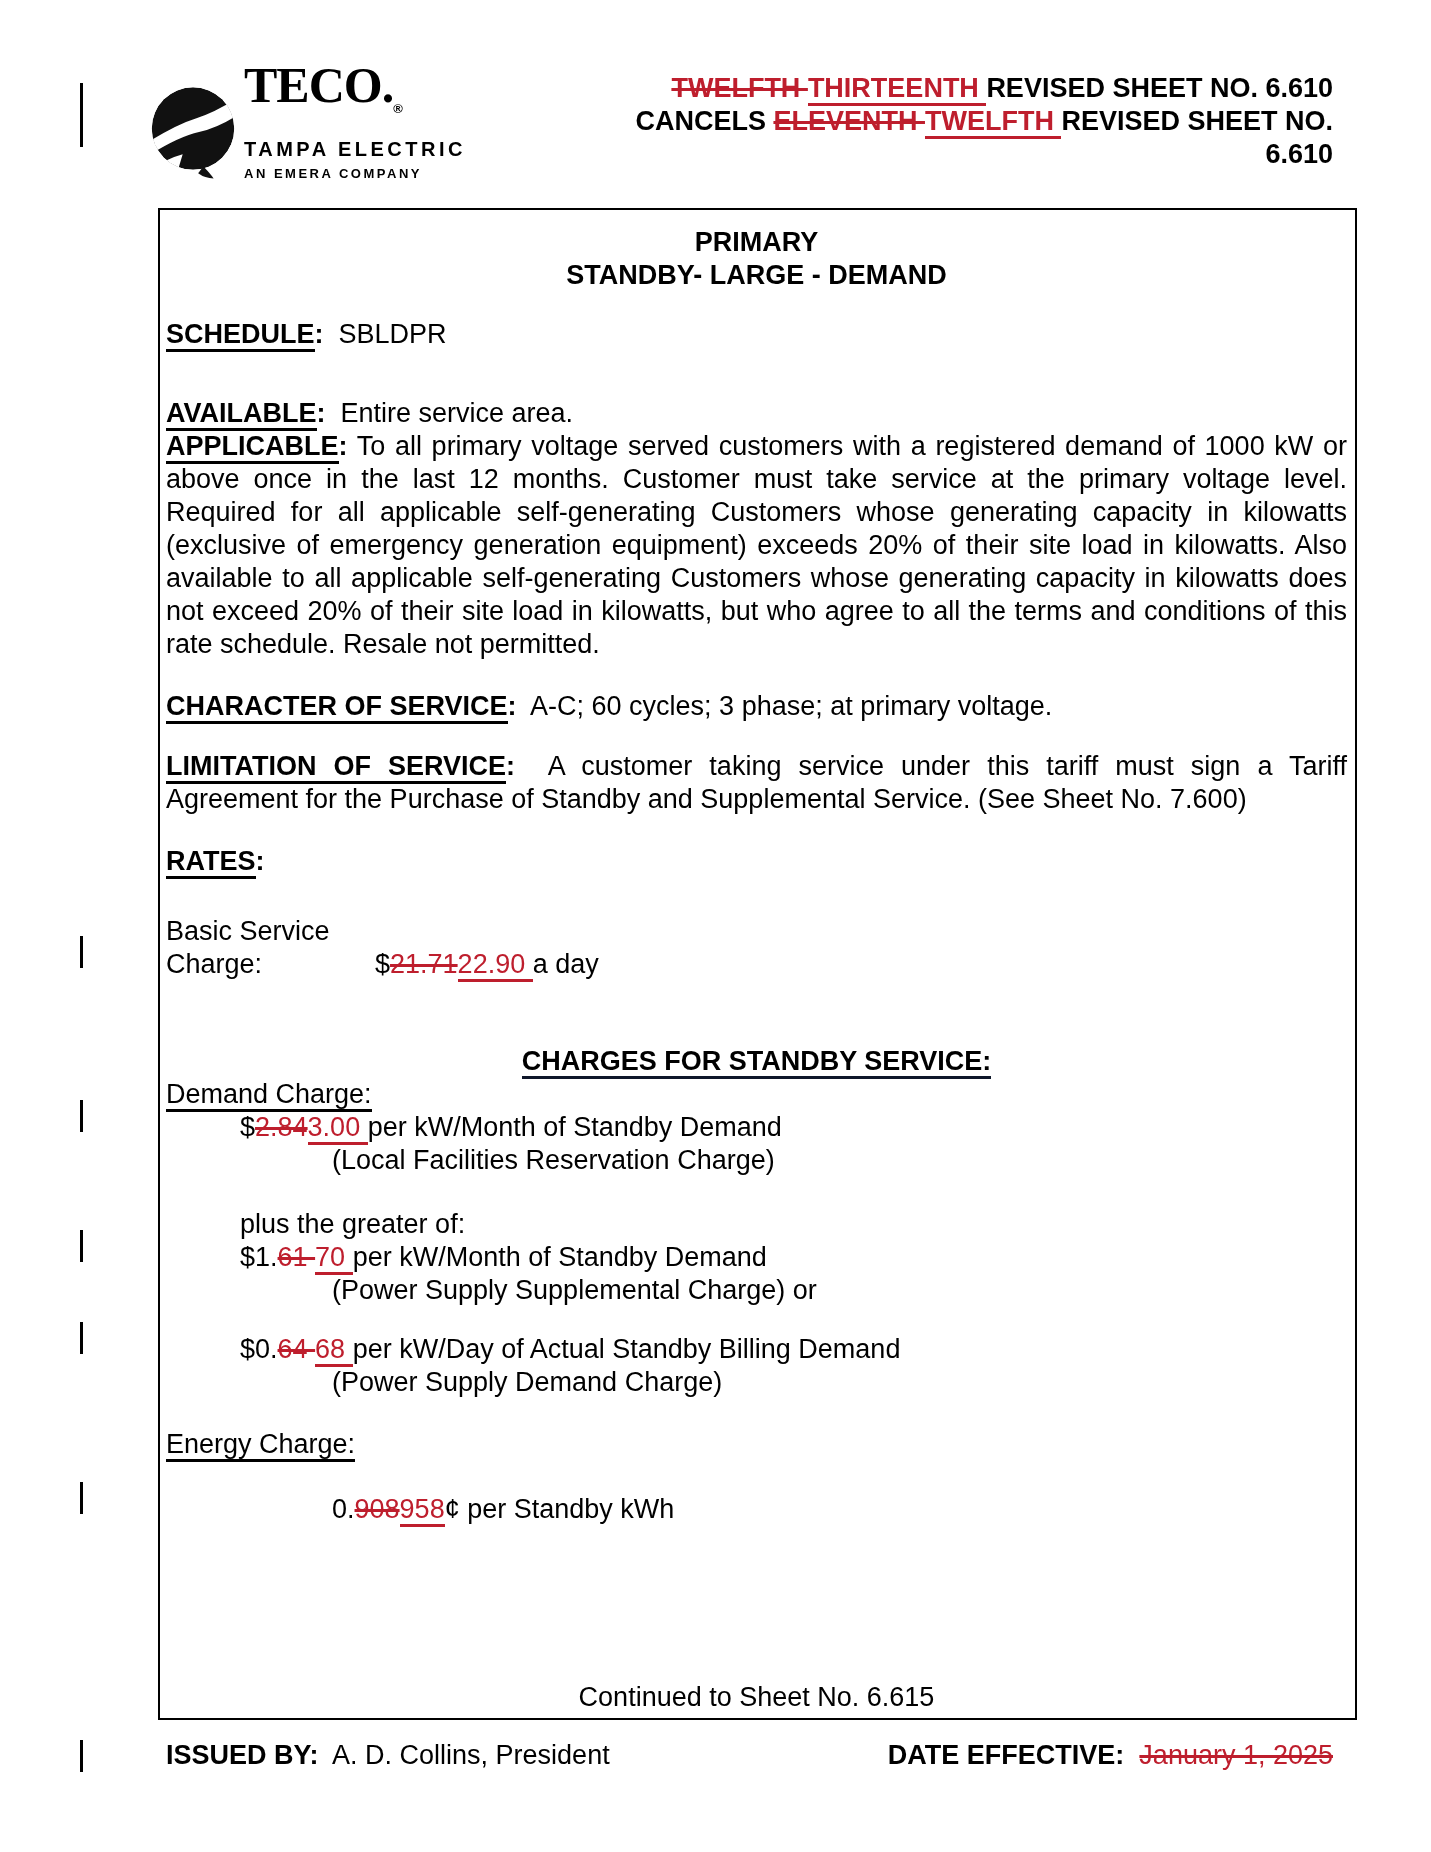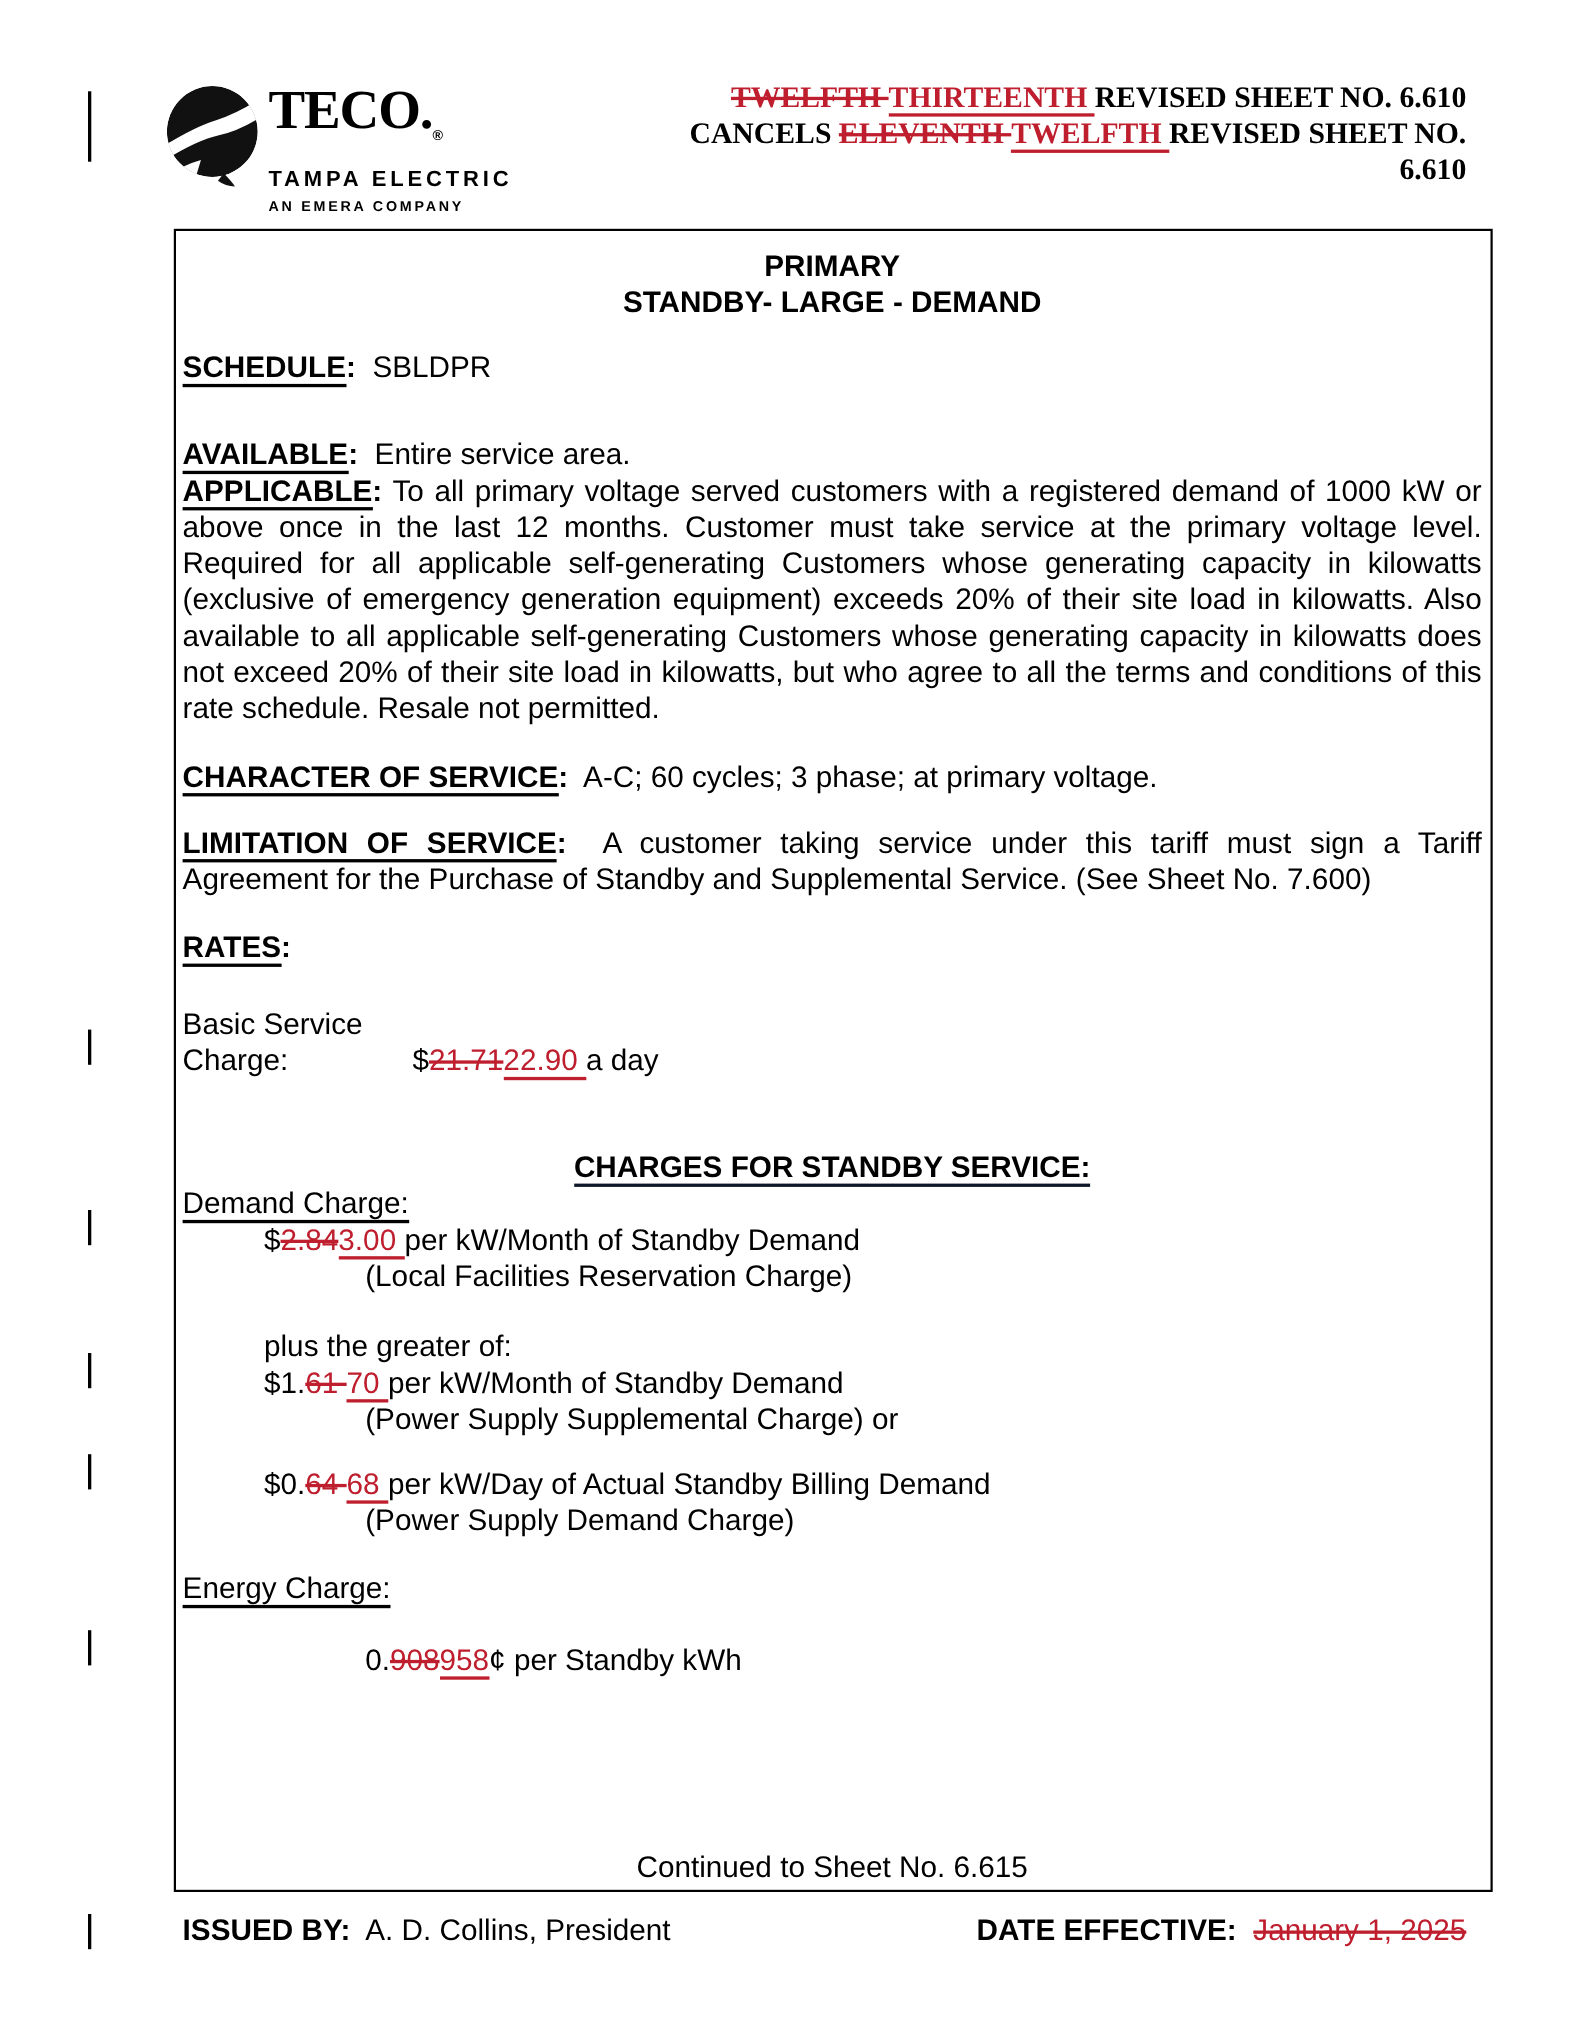--- a/index.html
+++ b/index.html
@@ -28,23 +28,23 @@
   .cb-item1  { top: 1100px; height: 32px; }
   .cb-item2  { top: 1230px; height: 32px; }
   .cb-item3  { top: 1322px; height: 32px; }
   .cb-energy { top: 1482px; height: 32px; }
   .cb-footer { top: 1740px; height: 32px; }
 
   
   .logo {
     position: absolute;
     left: 150px;
-    top: 74px;
+    top: 60px;
     display: flex;
-    align-items: flex-start;
+    align-items: flex-end;
   }
   .logo-mark { width: 86px; height: 98px; }
   .logo-text { margin-left: 8px; padding-top: 4px; }
   .logo-wordmark {
     font-family: "Liberation Serif", serif;
     font-weight: bold;
     font-size: 50px;
     line-height: 42px;
     letter-spacing: -1px;
     white-space: nowrap;
@@ -68,21 +68,20 @@
   }
 
   
   .revision {
     position: absolute;
     top: 72px;
     right: 98px;
     text-align: right;
     font-weight: bold;
     white-space: nowrap;
-    font-family: Liberation Serif, serif;
   }
 
   
   .del {
     color: #BE1E2D;
     text-decoration: line-through;
     text-decoration-thickness: 3px;
   }
   .ins {
     color: #BE1E2D;

